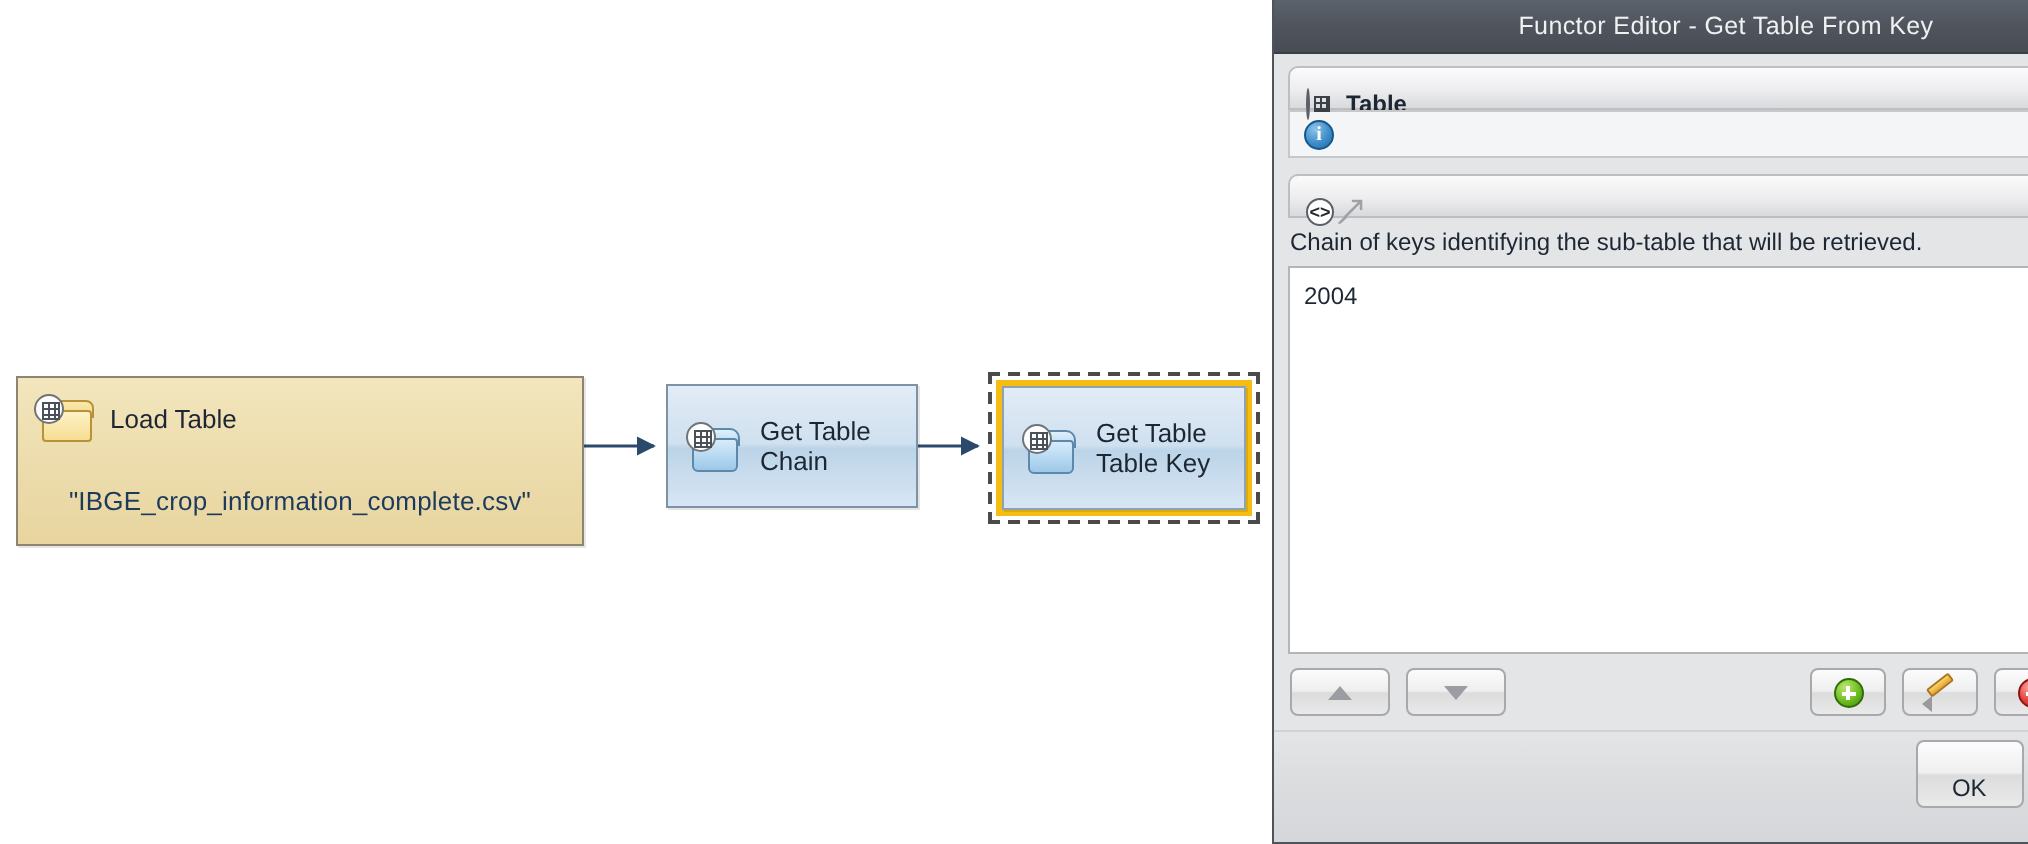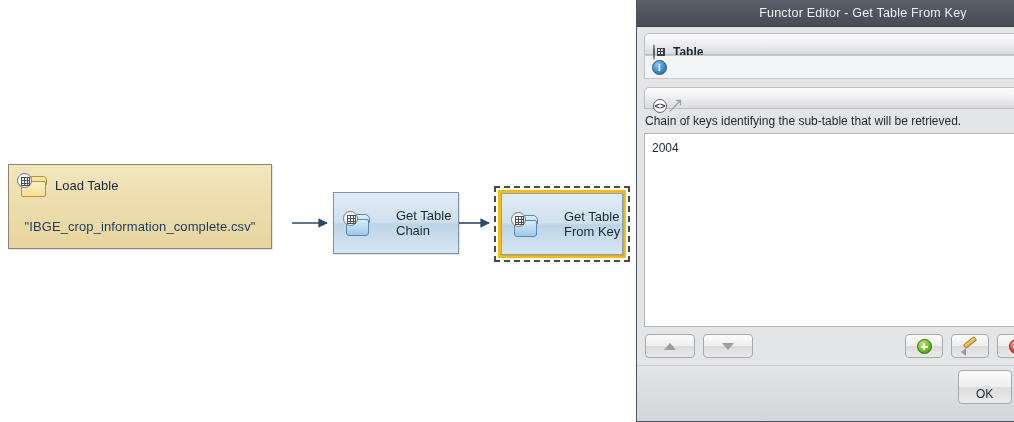--- a/index.html
+++ b/index.html
@@ -23,22 +23,22 @@
     background: #ffffff;
   }
 
   .node {
     position: absolute;
     box-sizing: border-box;
   }
 
   
   #node-load {
-    left: 8px; top: 164px;
-    width: 264px; height: 85px;
+    left: 8px; top: 188px;
+    width: 284px; height: 85px;
     background: linear-gradient(180deg, #f3e6bd 0%, #ecdcac 55%, #e8d59f 100%);
     border: 1px solid #8d8471;
     box-shadow: 1px 1px 0 rgba(0,0,0,0.10);
   }
   #node-load .node-head {
     display: flex; align-items: center;
     padding: 7px 0 0 8px;
     gap: 8px;
   }
   #node-load .node-title {
@@ -92,21 +92,21 @@
       linear-gradient(to bottom, transparent 5px, #4a5158 5px, #4a5158 6px, transparent 6px);
   }
 
   
   .fn-node {
     width: 126px; height: 62px;
     background: linear-gradient(180deg,#e2ecf6 0%, #cfe0ef 48%, #bcd4e8 52%, #d7e6f4 100%);
     border: 1px solid #7f92a5;
     box-sizing: border-box;
     display: flex; align-items: center;
-    gap: 23px;
+    gap: 7px;
     padding-left: 9px;
     box-shadow: 1px 1px 0 rgba(0,0,0,0.10);
   }
   .fn-label {
     font-size: 13px; line-height: 15px;
     color: #1c2733;
   }
 
   #node-column { left: 333px; top: 192px; }
 
@@ -427,21 +427,21 @@
   <div class="node" id="node-key-wrap">
     <div class="gold">
       <div class="fn-node">
         <span class="icon-cube-table">
           <span class="cube-top"></span>
           <span class="cube-body"></span>
           <span class="grid-badge"></span>
         </span>
         <span class="fn-label">
           <span>Get Table</span><br>
-          <span>From Key</span>
+          <span>Table Key</span>
         </span>
       </div>
     </div>
   </div>
 
 </div>
 
 <div id="dialog">
 
   <div id="titlebar">

